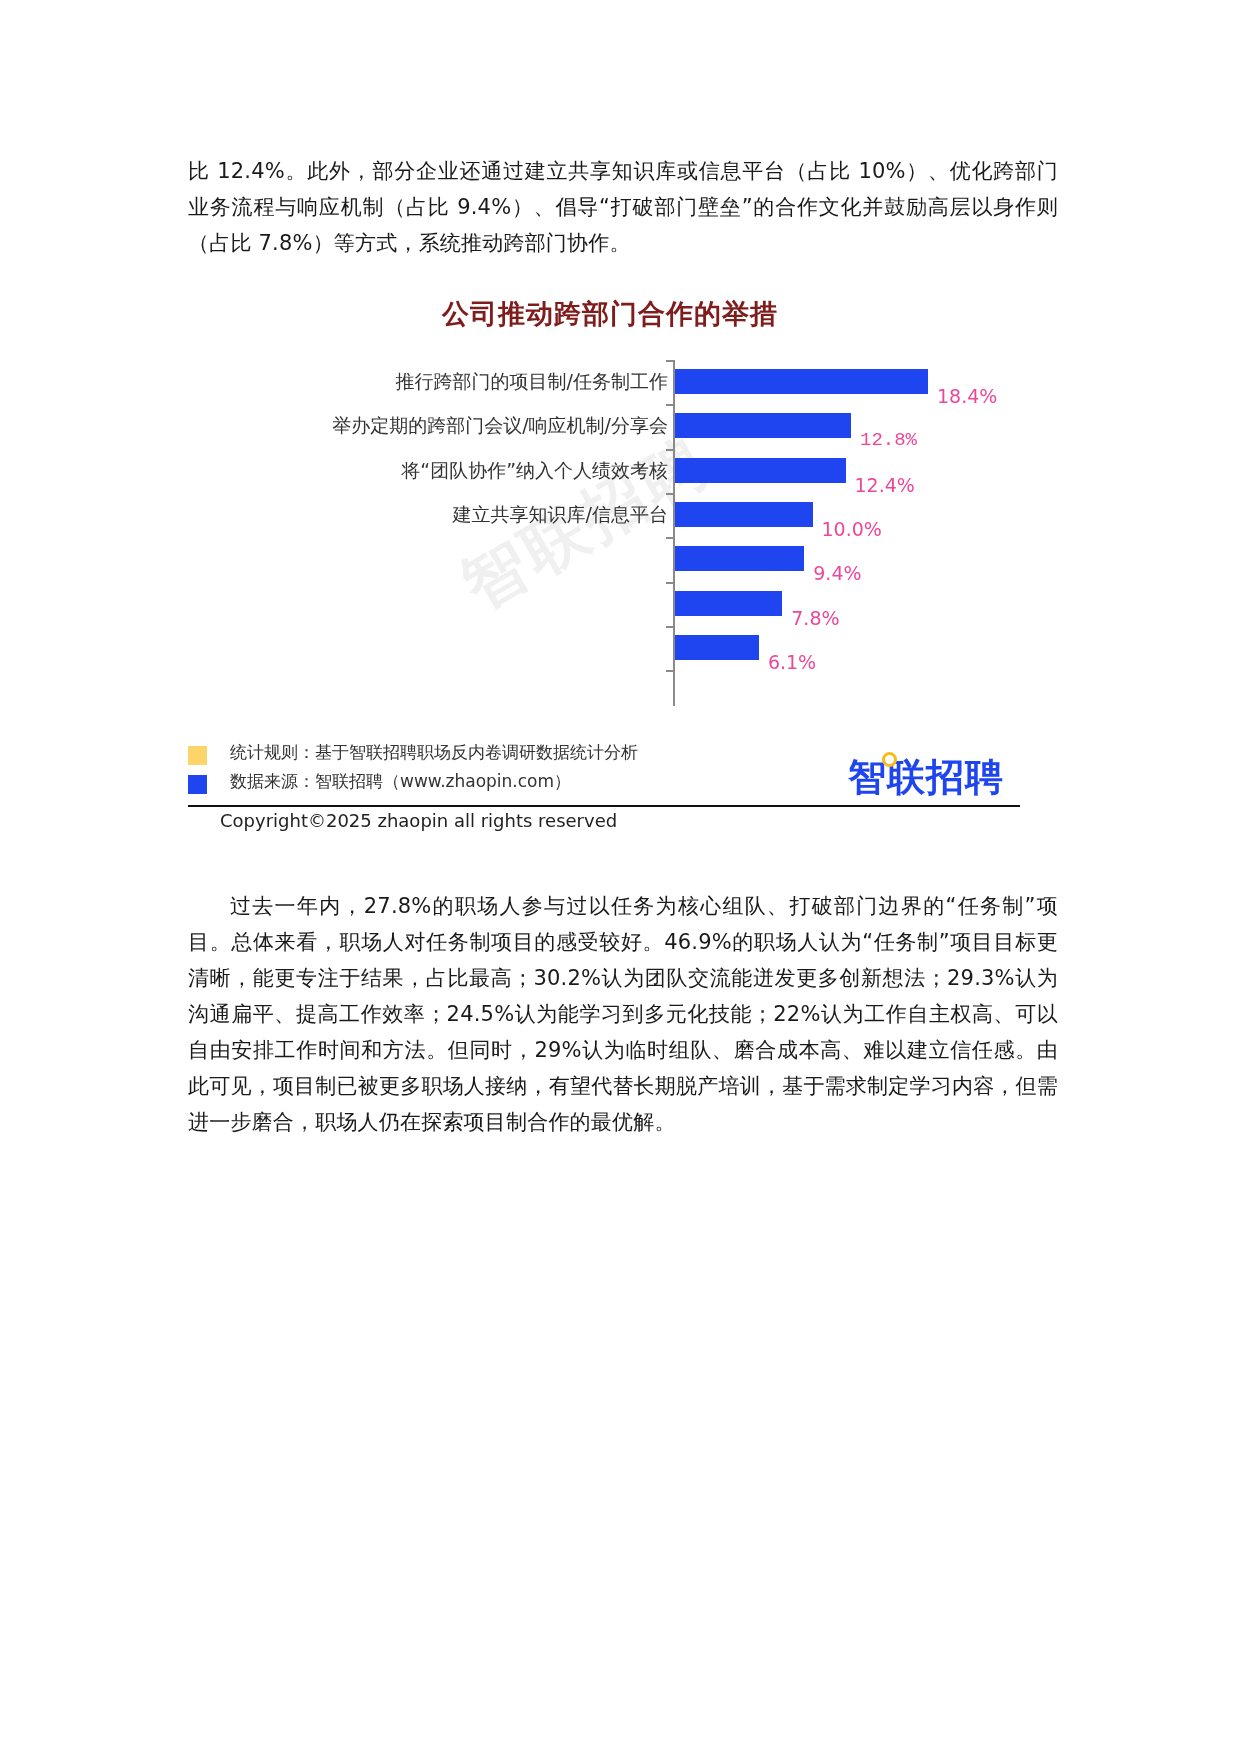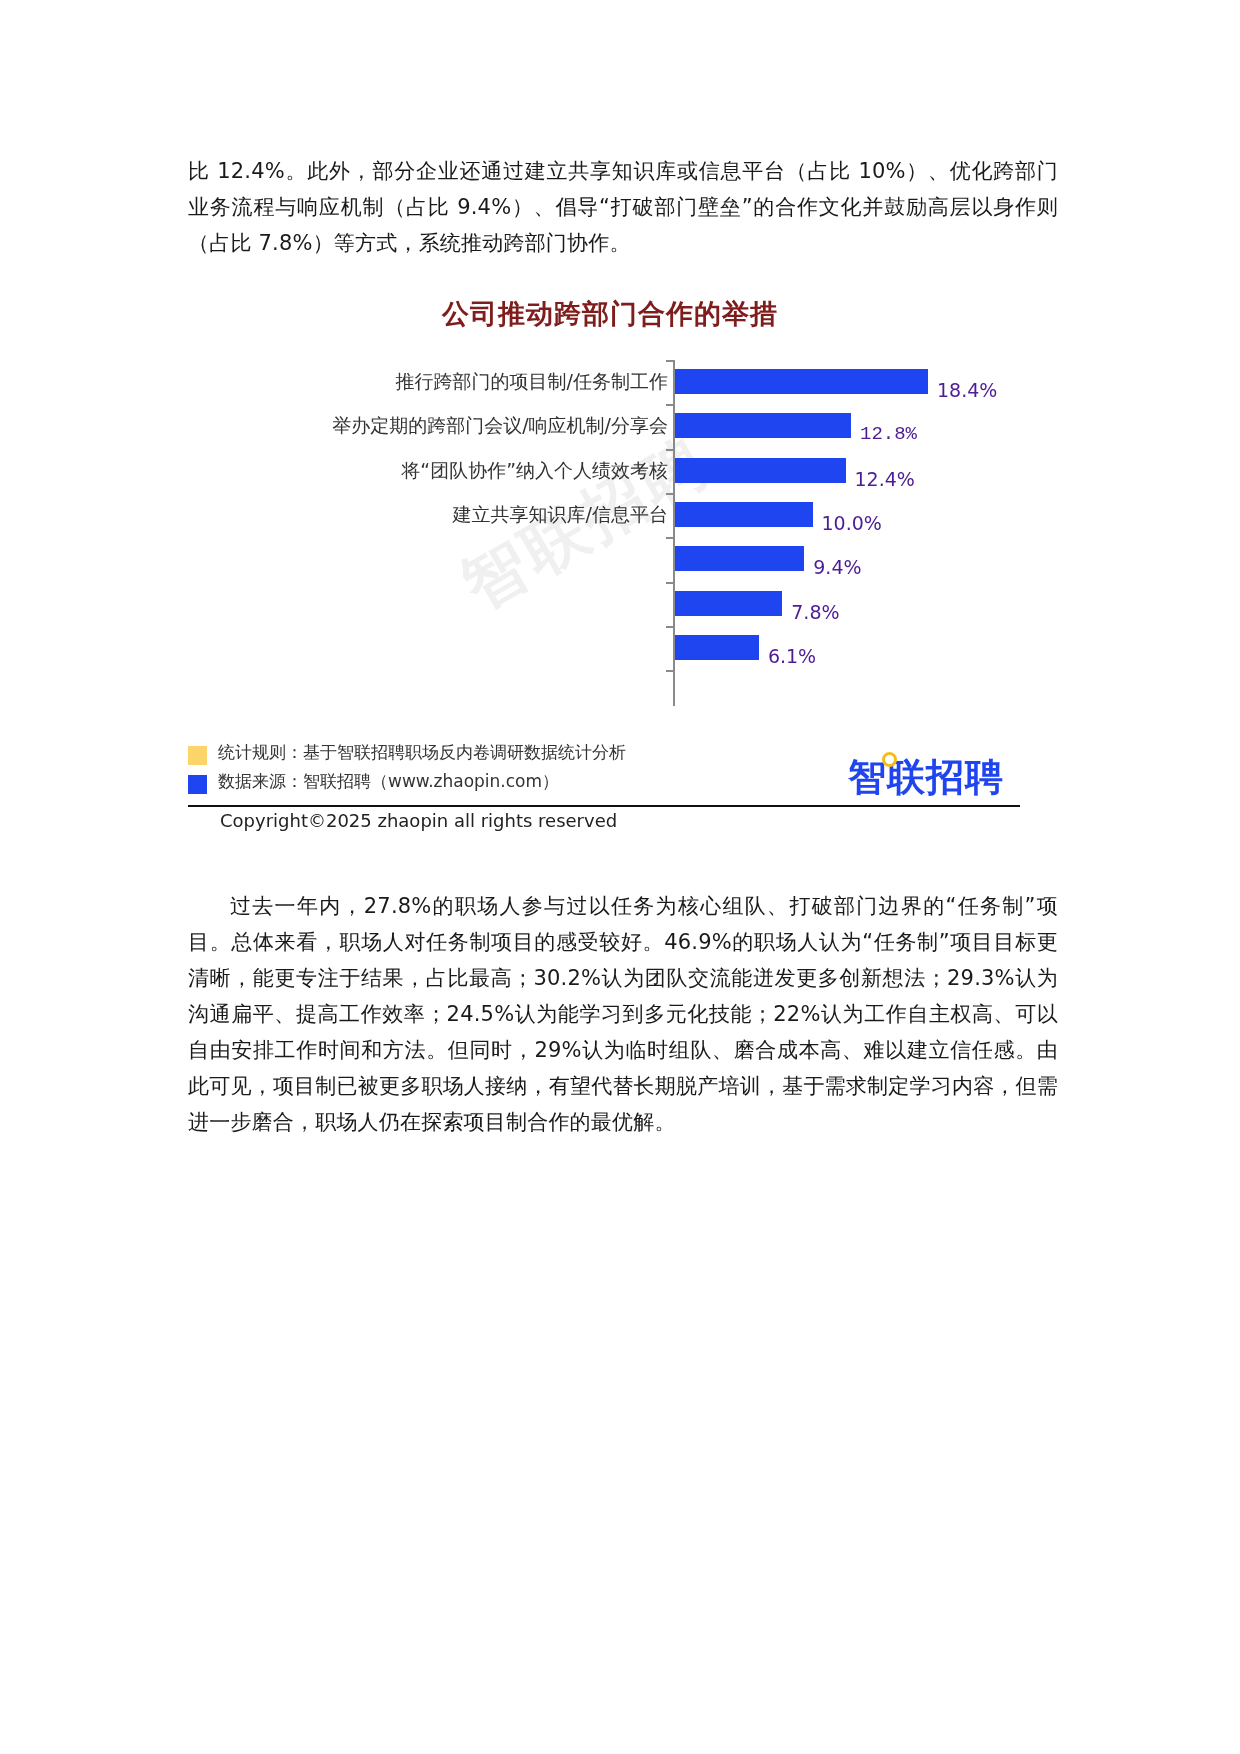--- a/index.html
+++ b/index.html
@@ -16,24 +16,24 @@
     .chart-title { position: absolute; left: 0; width: 860px; top: 6px; text-align: center;
                    font-size: 27px; font-weight: bold; color: #7f1d1d; letter-spacing: 1px; }
     .watermark { position: absolute; left: 270px; top: 190px; font-size: 64px; font-weight: bold;
                  color: rgba(0,0,0,0.06); transform: rotate(-30deg); letter-spacing: 4px; }
     .axis { position: absolute; left: 493px; top: 70px; width: 2px; height: 346px; background: #8a8a8a; }
     .tick { position: absolute; left: 486px; width: 8px; height: 2px; background: #8a8a8a; }
     .row { position: absolute; left: 0; height: 49px; width: 860px; }
     .row .label { position: absolute; right: 372px; top: 0; height: 49px; line-height: 49px;
                   font-size: 19px; color: #333; white-space: nowrap; }
     .row .bar { position: absolute; left: 495px; top: 12px; height: 25px; background: #1f45f0; }
-    .row .value { position: absolute; top: 9px; height: 49px; line-height: 49px; font-size: 19px; color: #4c1d95; }
+    .row .value { position: absolute; top: 15px; height: 49px; line-height: 49px; font-size: 19px; color: #ec4899; }
 
     .legend { position: absolute; left: 188px; top: 738px; width: 640px; }
-    .legend-item { position: relative; height: 29px; line-height: 29px; font-size: 17px; color: #333; padding-left: 30px; }
+    .legend-item { position: relative; height: 29px; line-height: 29px; font-size: 17px; color: #333; padding-left: 42px; }
     .legend-swatch { position: absolute; left: 0; top: 8px; width: 19px; height: 19px; }
     .logo { position: absolute; left: 848px; top: 752px; font-size: 38px; font-weight: bold;
             color: #1f45f0; letter-spacing: 1px; }
     .logo-dot { position: absolute; left: 882px; top: 752px; width: 9px; height: 9px; border: 3px solid #f6bd1a;
                 border-radius: 50%; background: #fff; }
     .rule { position: absolute; left: 188px; top: 805px; width: 832px; height: 2px; background: #111; }
     .copyright { position: absolute; left: 220px; top: 810px; font-size: 18px; color: #222; }
   </style>
 </head>
 <body>

